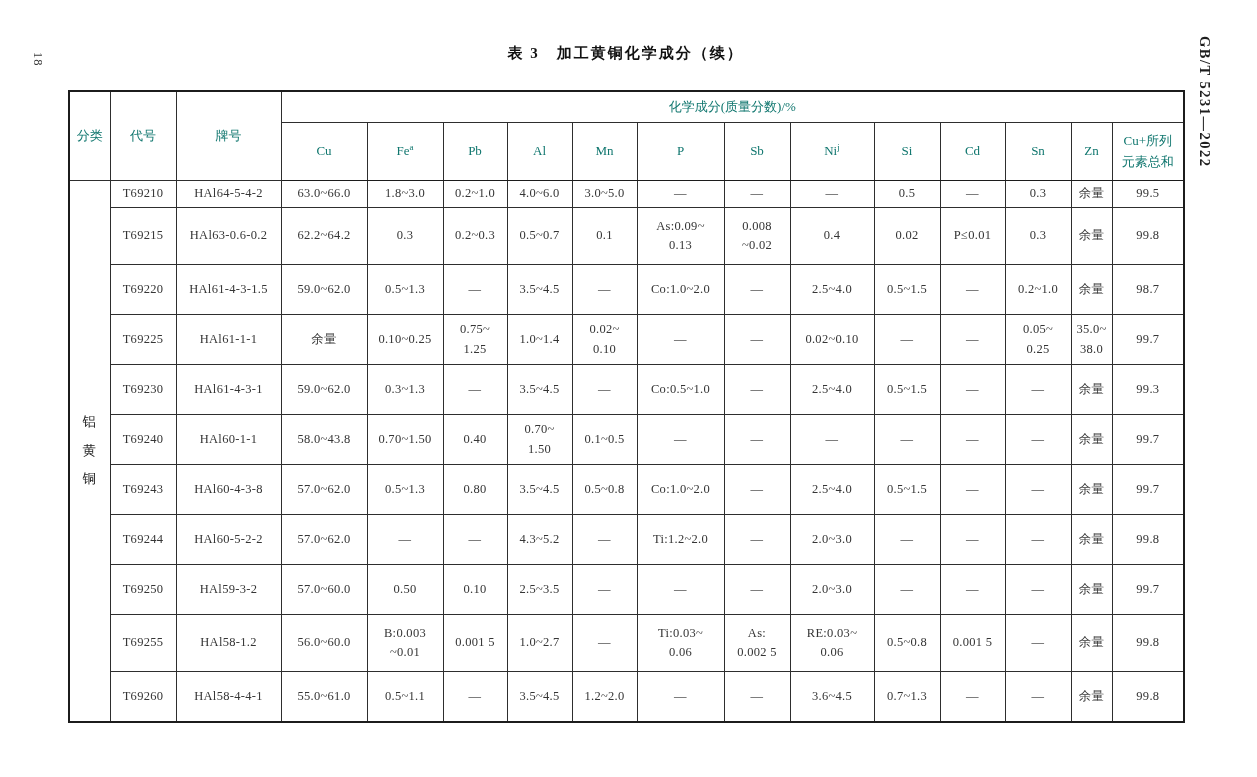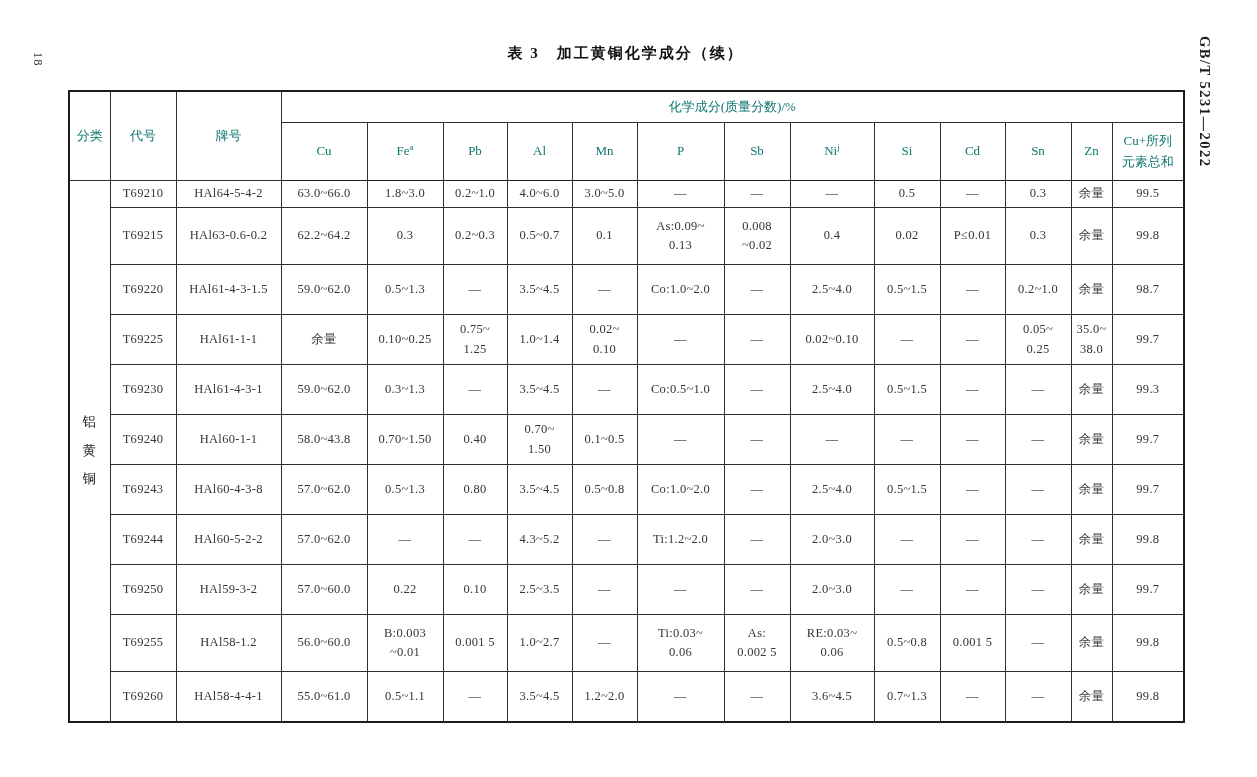--- a/index.html
+++ b/index.html
@@ -254,21 +254,21 @@
           <td>—</td>
           <td>—</td>
           <td>—</td>
           <td>余量</td>
           <td>99.8</td>
         </tr>
         <tr>
           <td>T69250</td>
           <td>HAl59-3-2</td>
           <td>57.0~60.0</td>
-          <td>0.22</td>
+          <td>0.50</td>
           <td>0.10</td>
           <td>2.5~3.5</td>
           <td>—</td>
           <td>—</td>
           <td>—</td>
           <td>2.0~3.0</td>
           <td>—</td>
           <td>—</td>
           <td>—</td>
           <td>余量</td>

